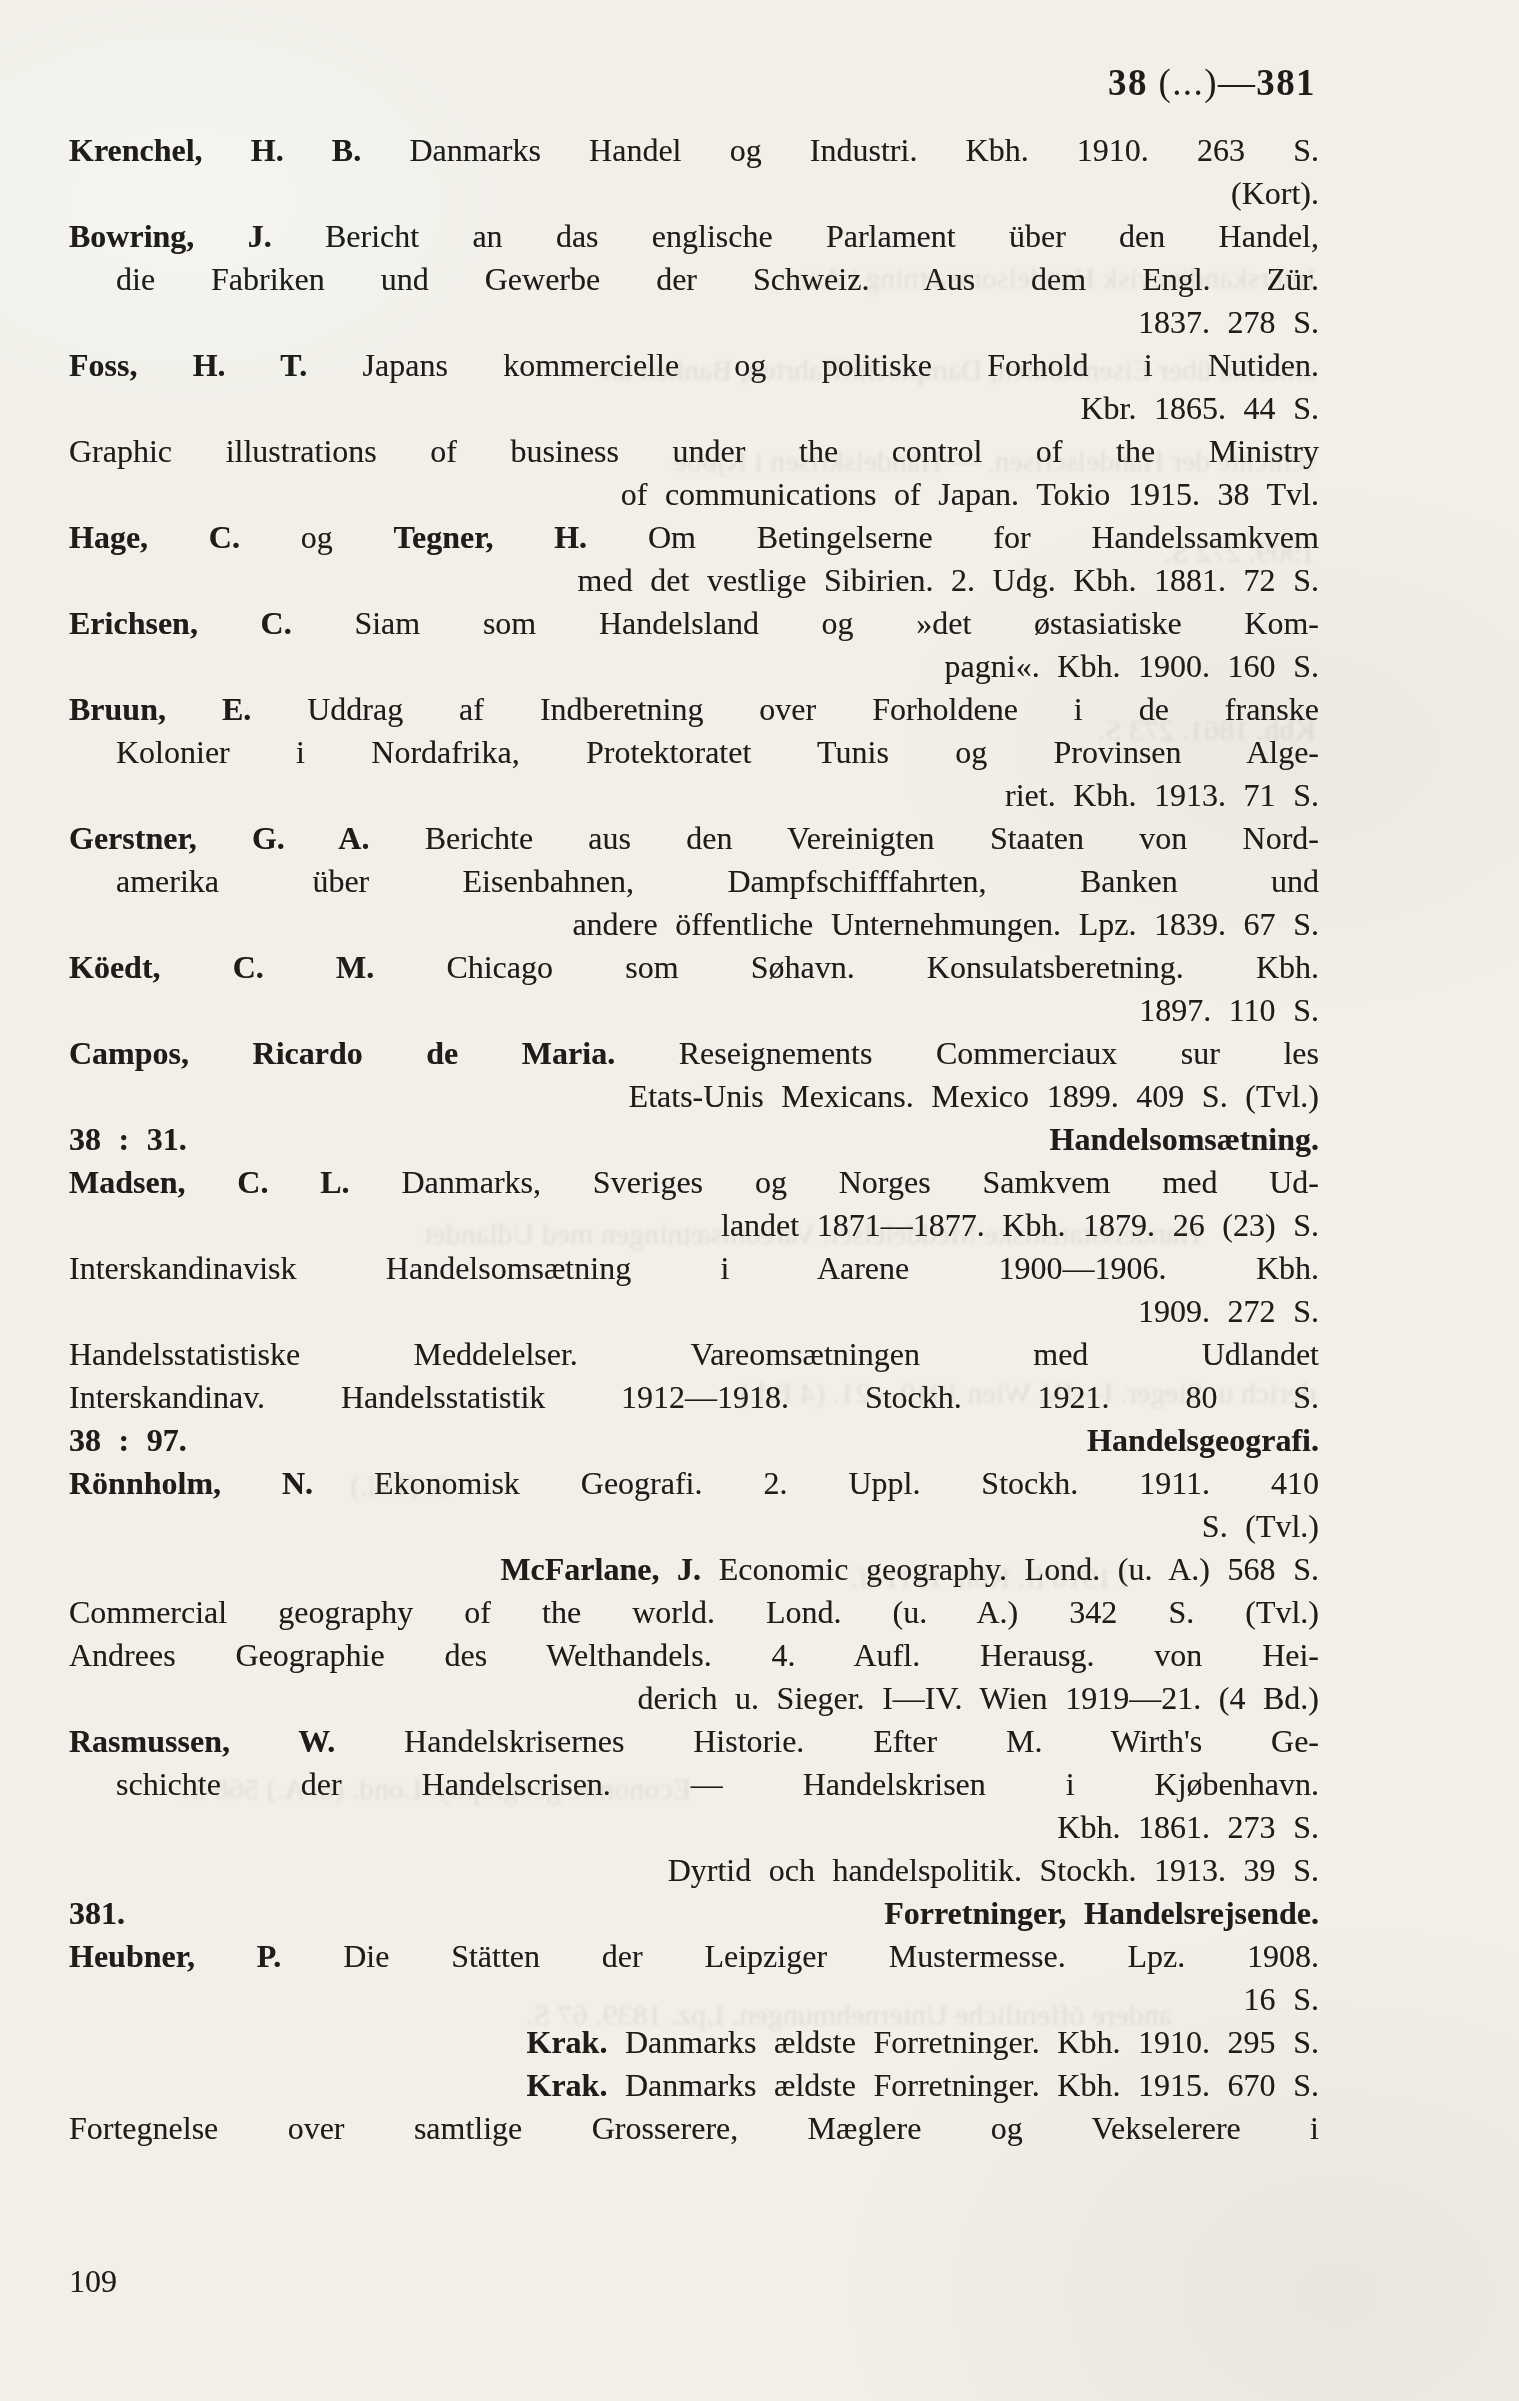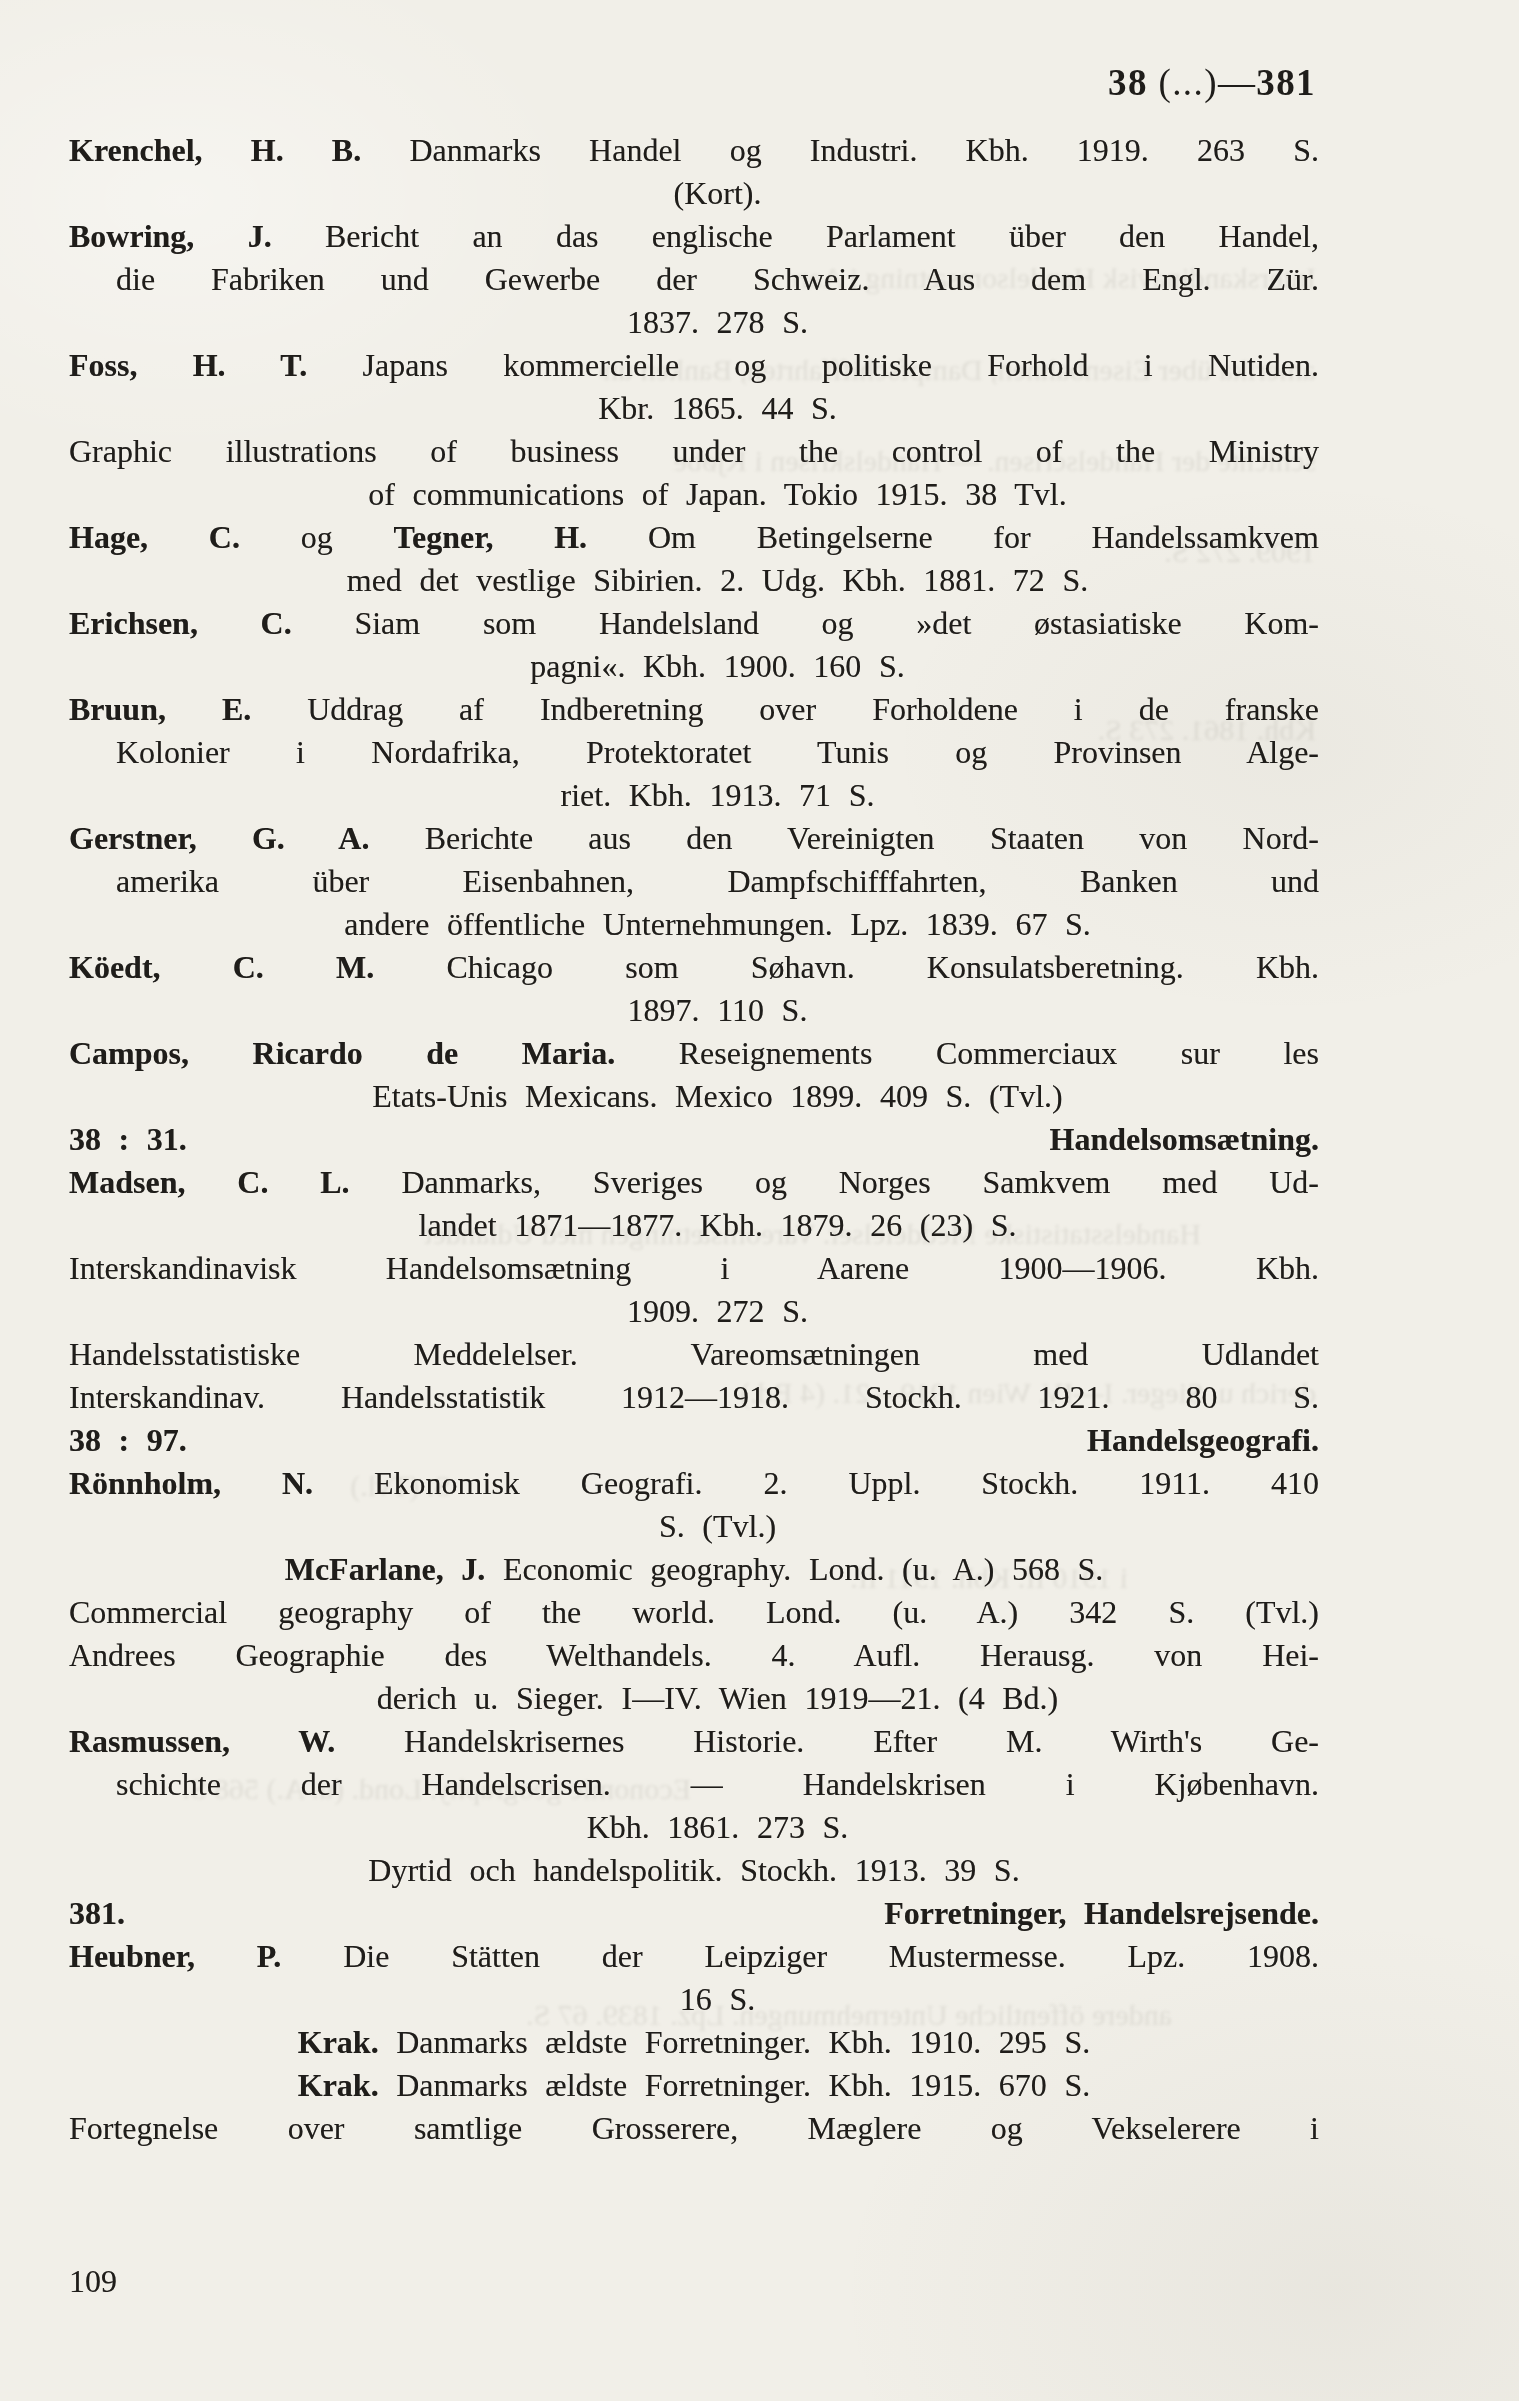--- a/index.html
+++ b/index.html
@@ -24,21 +24,21 @@
     font-size:37px;line-height:43px;letter-spacing:1.4px;
     white-space:nowrap;
   }
   .header .b{font-weight:bold;}
   .content{
     position:absolute;left:69px;top:129px;width:1250px;z-index:2;
   }
   .row{
     display:block;height:43px;line-height:43px;
     font-size:32px;word-spacing:.30em;
-    text-align:center;white-space:nowrap;
+    text-align:right;white-space:nowrap;
     text-shadow:0 0 0.5px rgba(20,18,15,.4);
   }
   .row.j{white-space:normal;text-align:justify;text-align-last:justify;}
   .row.cont{padding-left:47px;}
   .row.cont.j{padding-left:47px;}
   .lead{font-weight:bold;}
   .row.section{
     display:flex;justify-content:space-between;
     font-weight:bold;white-space:nowrap;text-align:left;text-align-last:auto;gap:40px;
   }
@@ -72,21 +72,21 @@
   <div class="ghost" style="top:1374px;left:696px;width:620px;">derich u. Sieger. I—IV. Wien 1919—21. (4 Bd.)</div>
   <div class="ghost" style="top:1467px;left:67px;width:384px;">S. (Tvl.)</div>
   <div class="ghost" style="top:1559px;left:696px;width:432px;">i 1910 ff. Kbh. 1911 ff.</div>
   <div class="ghost" style="top:1770px;left:67px;width:624px;">Economic geography. Lond. (u. A.) 568 S.</div>
   <div class="ghost" style="top:1996px;left:67px;width:1105px;">andere öffentliche Unternehmungen. Lpz. 1839. 67 S.</div>
 
   <div class="header"><span class="b">38</span> <span>(...)</span><span>—</span><span class="b">381</span></div>
 
   <div class="content">
 
-    <div class="row j"><span class="lead">Krenchel, H. B.</span> <span>Danmarks Handel og Industri. Kbh. 1919. 263 S.</span></div>
+    <div class="row j"><span class="lead">Krenchel, H. B.</span> <span>Danmarks Handel og Industri. Kbh. 1910. 263 S.</span></div>
     <div class="row cont"><span>(Kort).</span></div>
 
     <div class="row j"><span class="lead">Bowring, J.</span> <span>Bericht an das englische Parlament über den Handel,</span></div>
     <div class="row cont j"><span>die Fabriken und Gewerbe der Schweiz. Aus dem Engl. Zür.</span></div>
     <div class="row cont"><span>1837. 278 S.</span></div>
 
     <div class="row j"><span class="lead">Foss, H. T.</span> <span>Japans kommercielle og politiske Forhold i Nutiden.</span></div>
     <div class="row cont"><span>Kbr. 1865. 44 S.</span></div>
 
     <div class="row j"><span>Graphic illustrations of business under the control of the Ministry</span></div>

